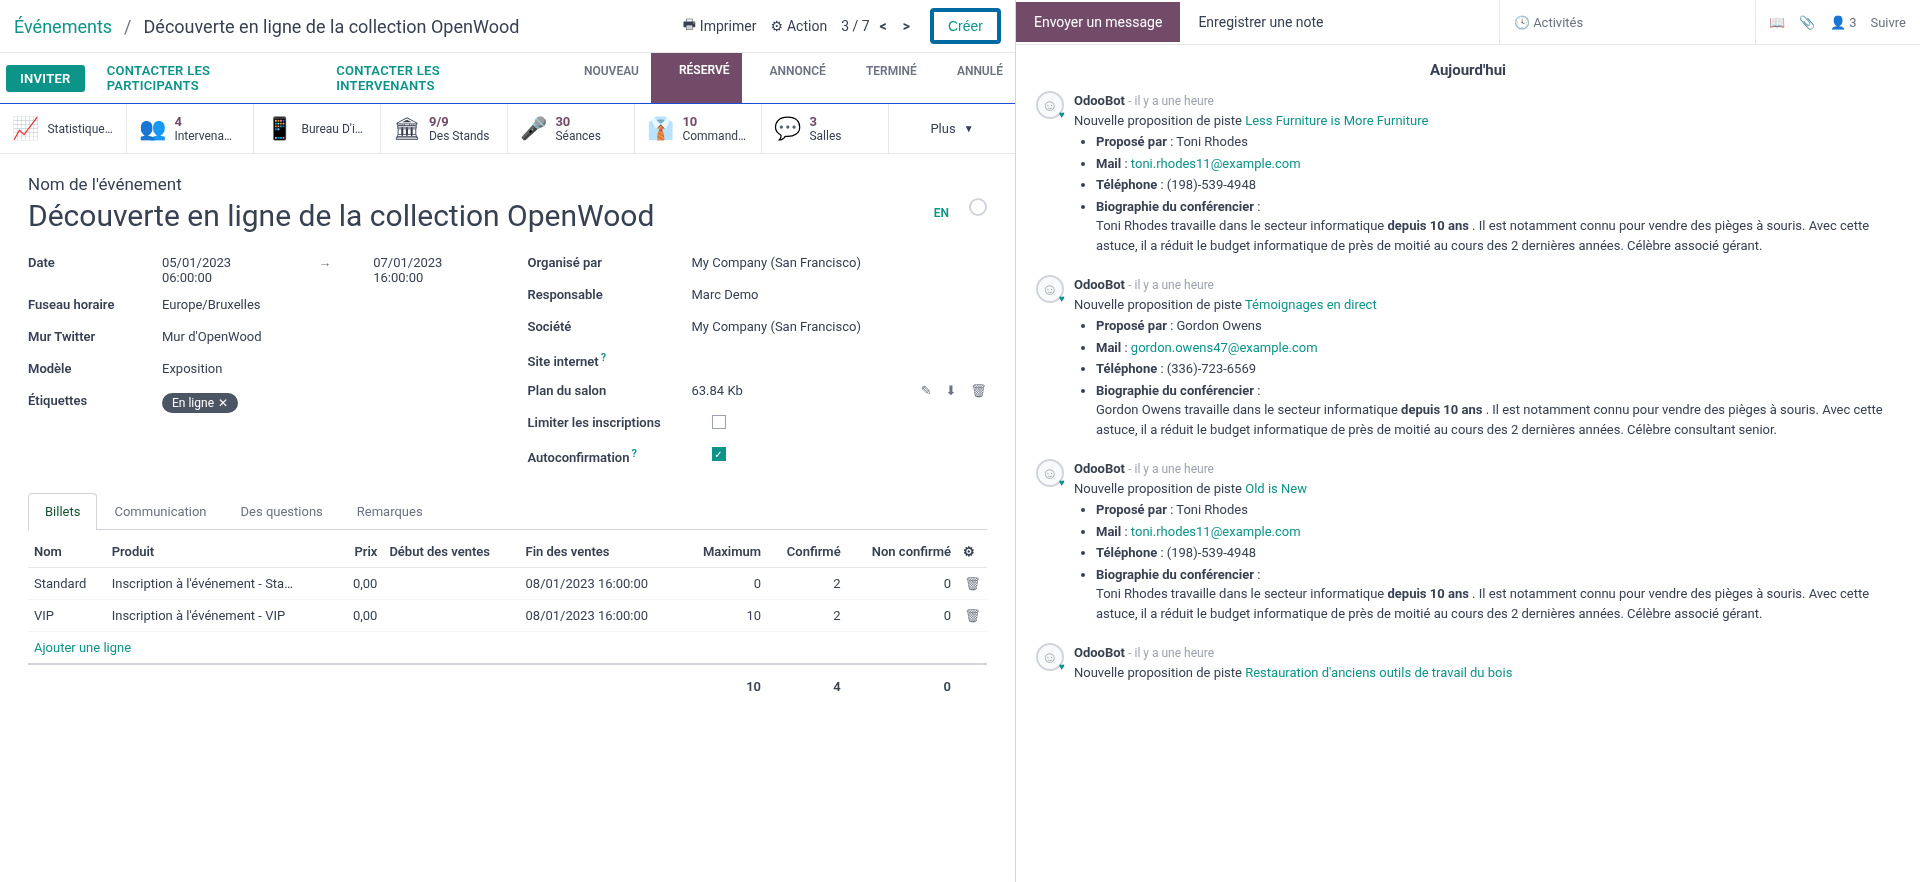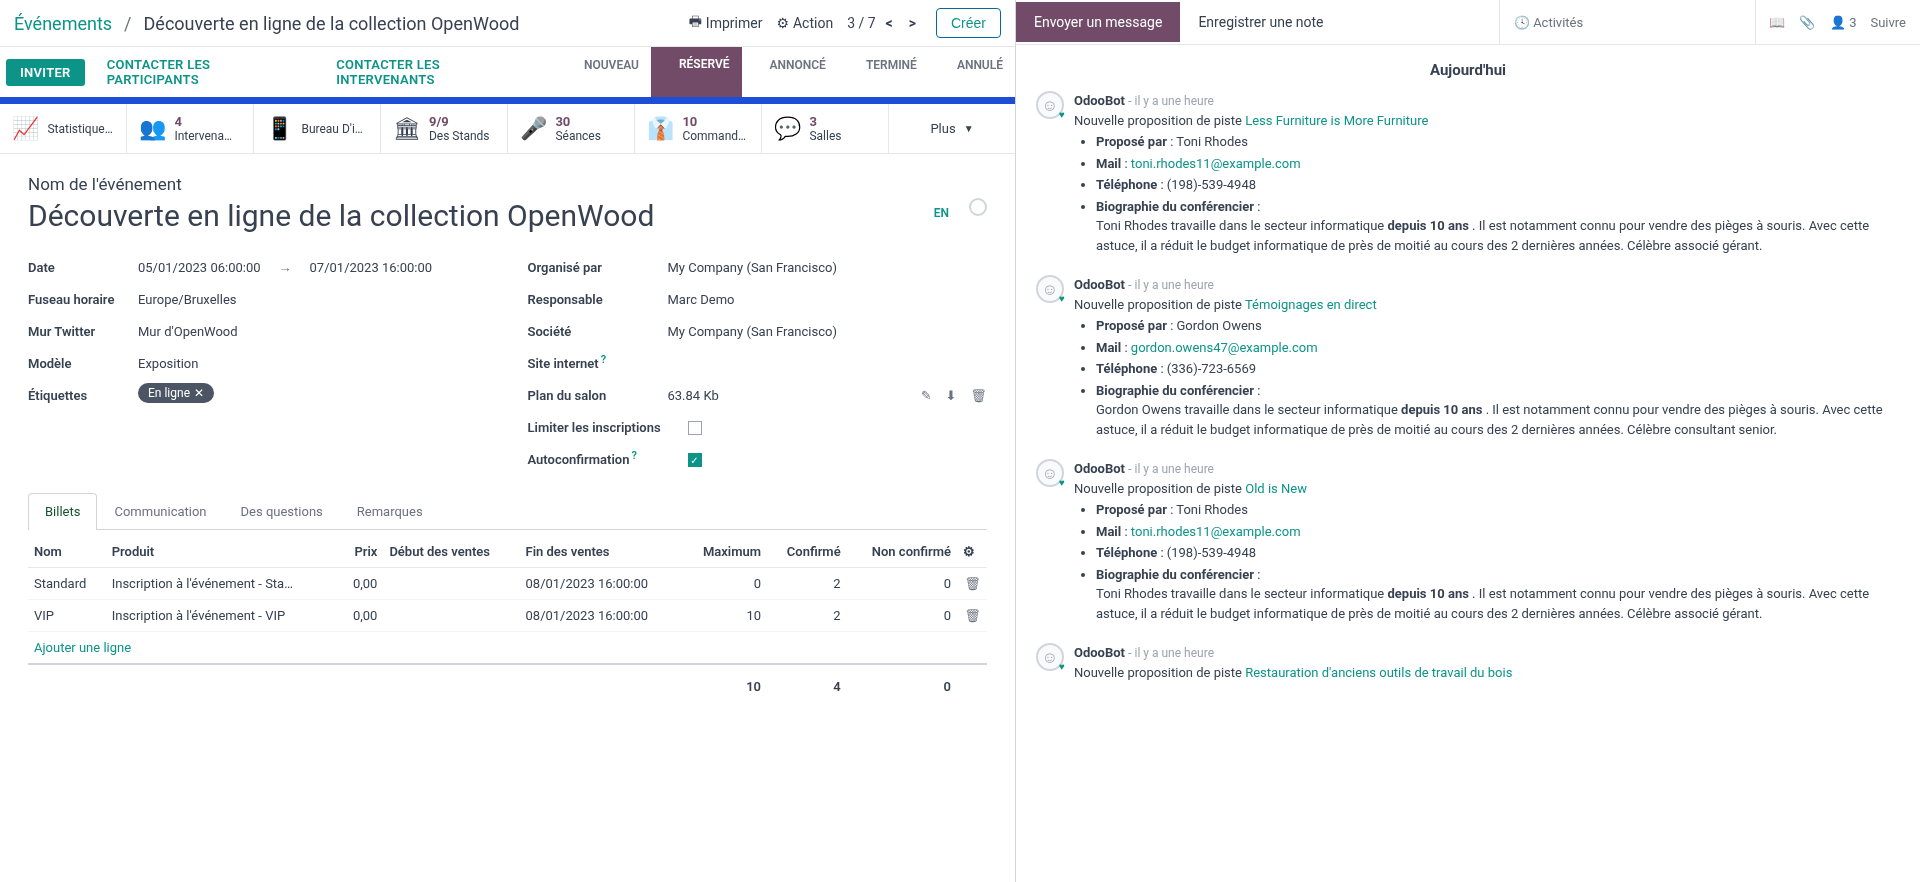--- a/index.html
+++ b/index.html
@@ -10,24 +10,24 @@
 
 
 .breadcrumb-row { display: flex; align-items: center; padding: 8px 14px; gap: 10px; }
 .bc-link { color: #0d9488; font-size: 18px; font-weight: 400; text-decoration: none; }
 .bc-sep { color: #6b7280; font-size: 18px; margin: 0 2px; }
 .bc-title { font-size: 18px; color: #374151; }
 .header-actions { margin-left: auto; display: flex; align-items: center; gap: 14px; }
 .hdr-btn { display: flex; align-items: center; gap: 4px; cursor: pointer; color: #374151; font-size: 14px; }
 .pager { display: flex; align-items: center; gap: 4px; font-size: 14px; color: #374151; }
 .pager-arrow { cursor: pointer; padding: 2px 6px; font-weight: bold; color: #374151; }
-.btn-create { border: 1px solid #0369a1; color: #0d9488; background: #fff; padding: 6px 14px; border-radius: 4px; cursor: pointer; font-size: 14px; }
-
-
-.tabs-row { display: flex; align-items: center; border-top: 1px solid #e5e7eb; border-bottom: 7px solid #1d4ed8; }
+.btn-create { border: 4px solid #0369a1; color: #0d9488; background: #fff; padding: 6px 14px; border-radius: 4px; cursor: pointer; font-size: 14px; }
+
+
+.tabs-row { display: flex; align-items: center; border-top: 1px solid #e5e7eb; border-bottom: 1px solid #1d4ed8; }
 .tab-btn { padding: 10px 16px; font-size: 13px; font-weight: 600; color: #0d9488; cursor: pointer; letter-spacing: 0.3px; }
 .tab-btn.active { background: #0d9488; color: #fff; border-radius: 3px; margin: 4px 6px; padding: 6px 14px; }
 .stages { margin-left: auto; display: flex; align-items: stretch; height: 100%; }
 .stage { position: relative; padding: 10px 12px 10px 28px; font-size: 12px; font-weight: 600; color: #6b7280; cursor: pointer; }
 .stage::after { content: ""; position: absolute; right: -10px; top: 0; bottom: 0; width: 20px; background: inherit; clip-path: polygon(0 0, 50% 50%, 0 100%); border-right: 1px solid #d1d5db; }
 .stage.active { background: #714b67; color: #fff; }
 .stage.active::after { background: #714b67; }
 .stage:not(.active) { border-top: 1px solid transparent; }
 
 
@@ -42,21 +42,21 @@
 
 .form-body { padding: 20px 28px; flex: 1; overflow: auto; }
 .form-label-small { font-size: 17px; font-weight: 400; color: #374151; margin-bottom: 4px; }
 .title-row { display: flex; align-items: flex-start; gap: 20px; }
 .event-title { font-size: 30px; font-weight: 400; color: #374151; margin-bottom: 16px; flex: 1; }
 .lang-badge { color: #0d9488; font-size: 12px; font-weight: 600; padding-top: 8px; }
 .placeholder-circle { width: 18px; height: 18px; border: 2px solid #d1d5db; border-radius: 50%; margin-left: auto; }
 
 .form-grid { display: flex; gap: 40px; }
 .form-col { flex: 1; }
-.field-row { display: flex; align-items: flex-end; padding: 6px 0; min-height: 32px; }
+.field-row { display: flex; align-items: flex-start; padding: 6px 0; min-height: 32px; gap: 24px; }
 .field-label { width: 110px; font-size: 13px; font-weight: 600; color: #374151; flex-shrink: 0; }
 .field-label.wide { width: 140px; }
 .field-val { font-size: 13px; color: #374151; }
 .date-arrow { margin: 0 18px; color: #6b7280; }
 .tag-chip { background: #4b5563; color: #fff; padding: 3px 10px; border-radius: 10px; font-size: 12px; display: inline-flex; align-items: center; gap: 4px; }
 .help-q { color: #0d9488; font-size: 11px; vertical-align: super; margin-left: 2px; }
 .file-actions { margin-left: auto; display: flex; gap: 14px; color: #6b7280; }
 .file-actions span { cursor: pointer; }
 .chk { width: 14px; height: 14px; }
 .chk.checked { background: #0d9488; display: inline-flex; align-items: center; justify-content: center; color: #fff; font-size: 10px; }

